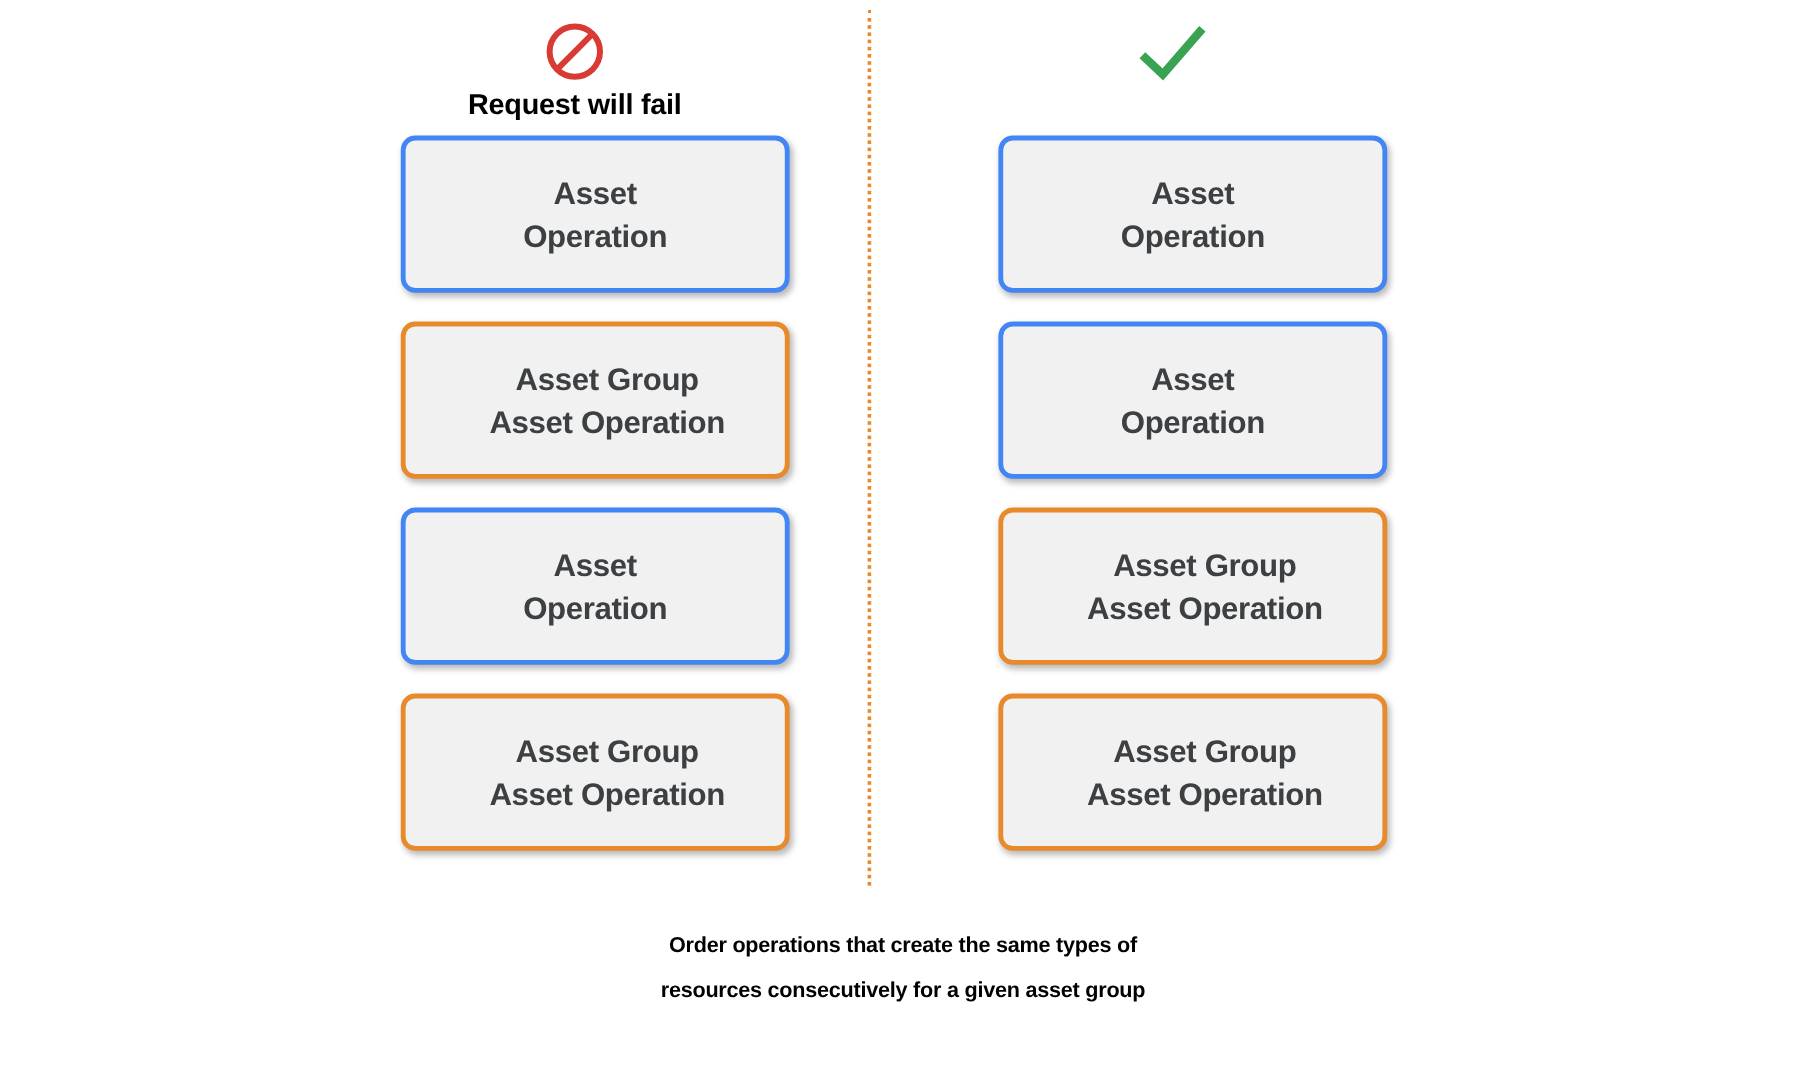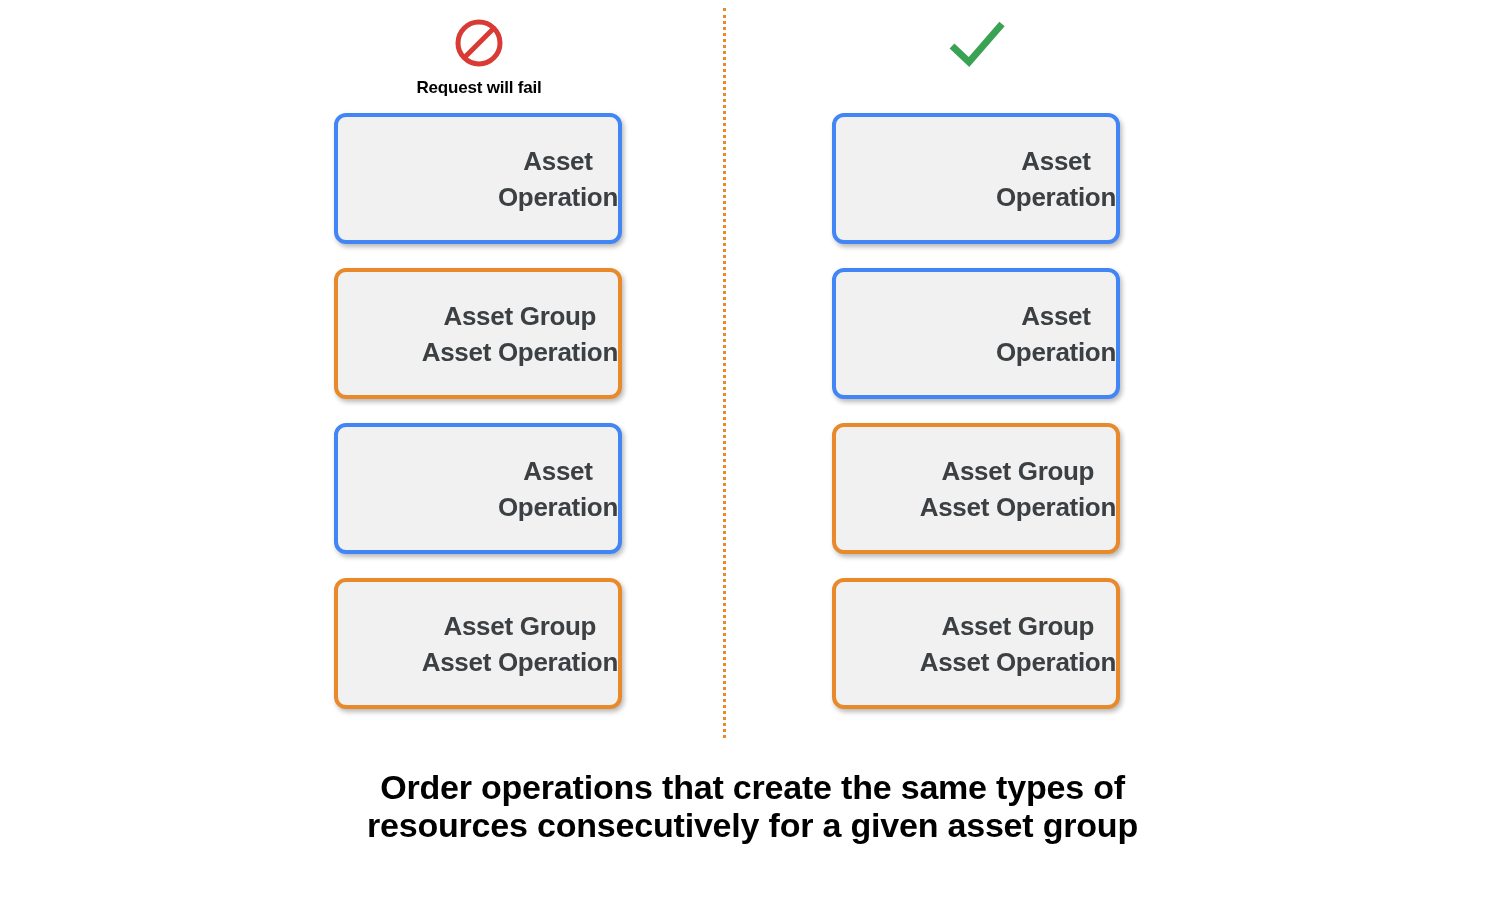--- a/index.html
+++ b/index.html
@@ -52,47 +52,47 @@
   }
   .status-icon {
     height: 58px;
     display: flex;
     align-items: center;
     justify-content: center;
   }
   .status-icon svg { display: block; }
 
   .col-title {
-    font-size: 17px;
+    font-size: 24px;
     font-weight: bold;
     color: #000000;
     letter-spacing: -0.2px;
     line-height: 30px;
     margin-top: 1px;
     white-space: nowrap;
   }
 
   
   .box-stack {
     position: absolute;
     top: 113px;
     left: 0;
     width: 290px;
   }
   .node-box {
     box-sizing: border-box;
-    width: 288px;
+    width: 324px;
     height: 131px;
     background: #f1f1f1;
     border-radius: 12px;
     border: 4px solid #4285f4;
     box-shadow: 2px 3px 5px rgba(0,0,0,0.28);
     display: flex;
     align-items: center;
-    justify-content: flex-end;
+    justify-content: center;
     margin-bottom: 24px;
   }
   .node-box.type-asset  { border-color: #4285f4; }
   .node-box.type-group  { border-color: #e8892b; padding-left: 20px; }
 
   .node-label {
     text-align: center;
     font-size: 26px;
     font-weight: bold;
     color: #3c4043;
@@ -101,21 +101,21 @@
     white-space: pre-line;
   }
 
   
   .caption {
     position: absolute;
     left: 0;
     top: 768px;
     width: 1505px;
     text-align: center;
-    font-size: 34px;
+    font-size: 18px;
     font-weight: bold;
     color: #000000;
     line-height: 38px;
     letter-spacing: -0.2px;
     white-space: pre-line;
   }
 </style>
 </head>
 <body>
 

